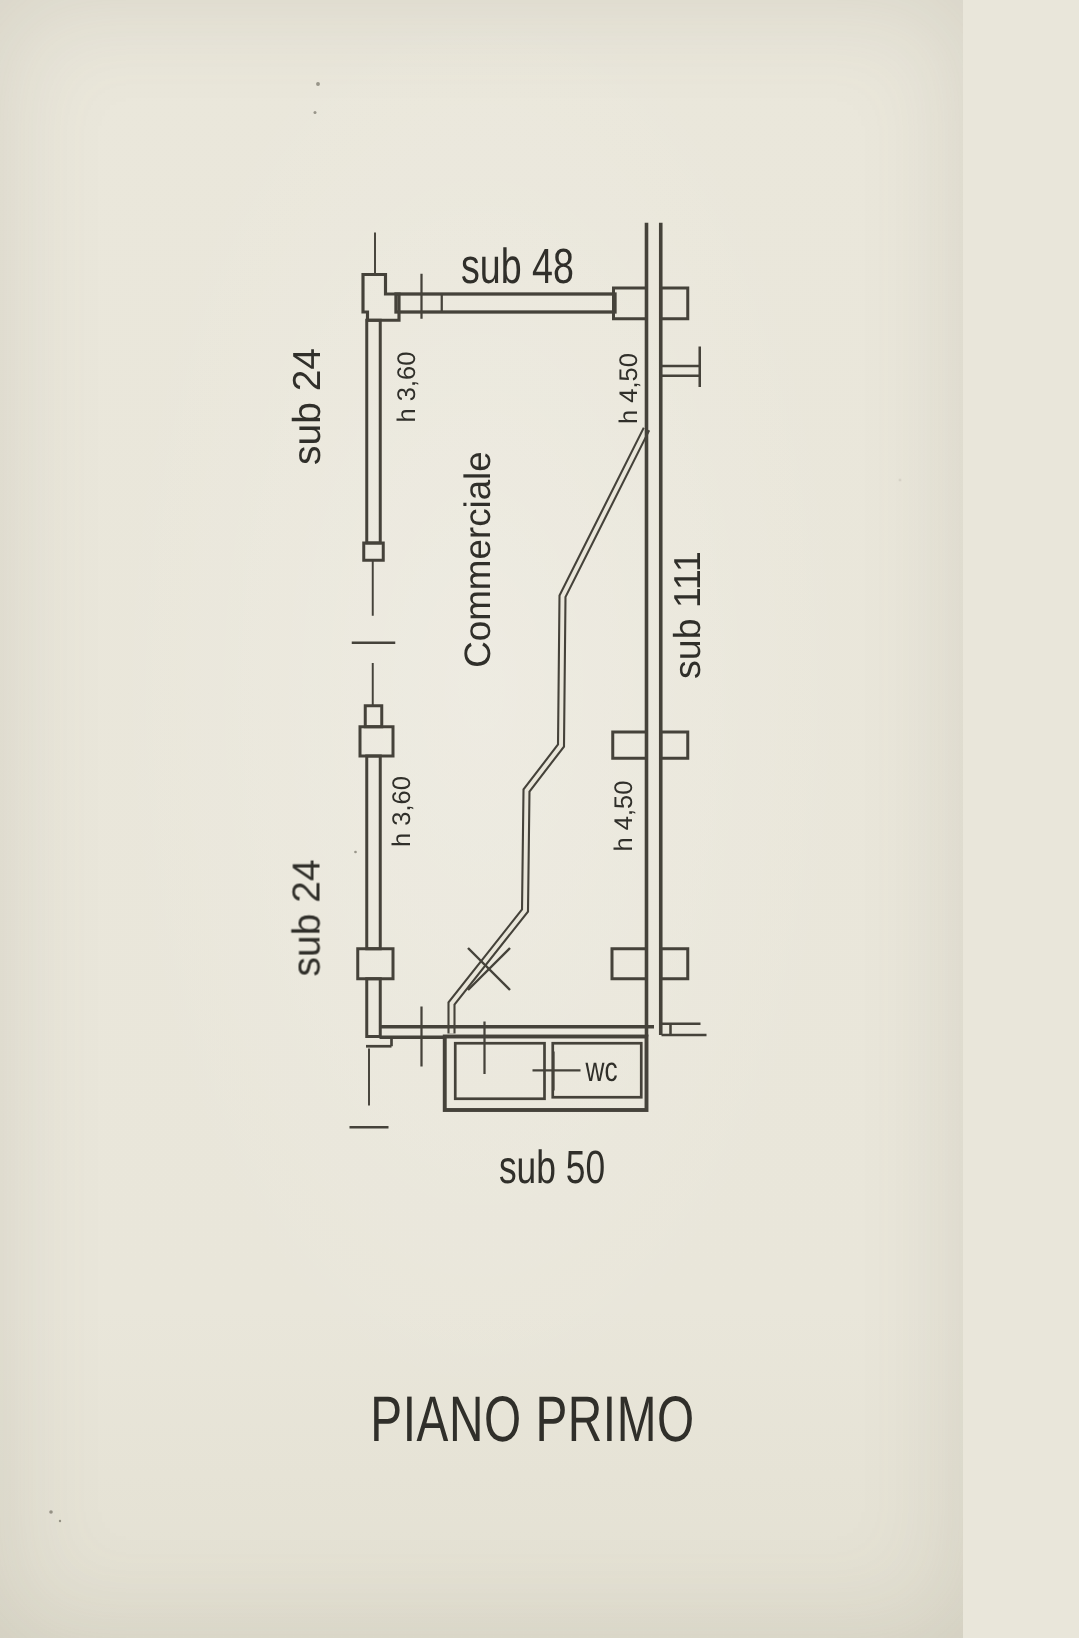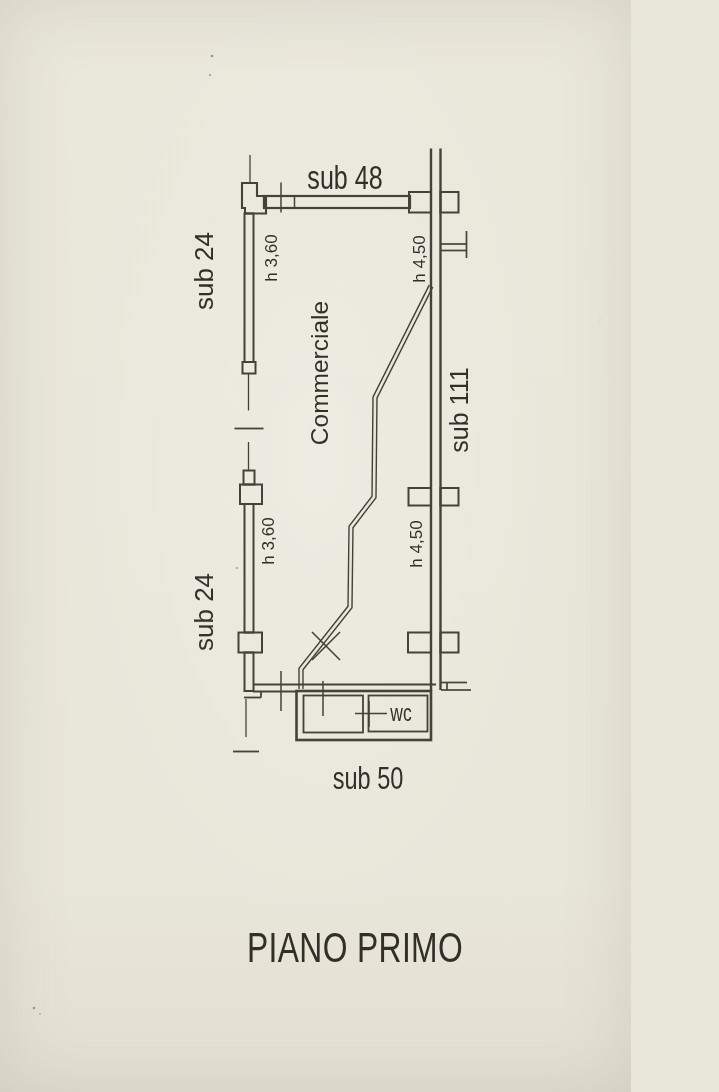--- a/index.html
+++ b/index.html
@@ -8,20 +8,21 @@
     background:#e9e6da;
     font-family:"Liberation Sans","DejaVu Sans",sans-serif;
     overflow:hidden;
   }
   .page{
     position:relative;width:631px;height:1092px;
     background:
       radial-gradient(ellipse at 50% 42%, rgba(255,255,255,0.20) 0%, rgba(255,255,255,0) 55%),
       linear-gradient(180deg,#eae7db 0%, #e9e6da 80%, #e3e0d2 100%);
     box-shadow: inset 0 0 70px rgba(110,104,84,0.16);
+    padding-left: 11px;
   }
   svg.plan{position:absolute;left:0;top:0;}
   .lbl{
     position:absolute;
     color:#302f2a;
     white-space:nowrap;
     transform-origin:center;
     line-height:1;
   }
   .rot{transform:translate(-50%,-50%) rotate(-90deg);}

